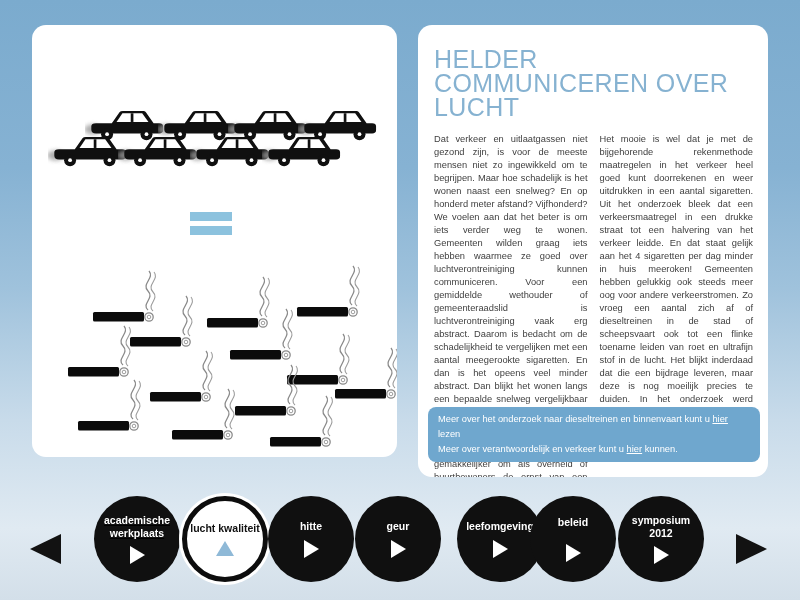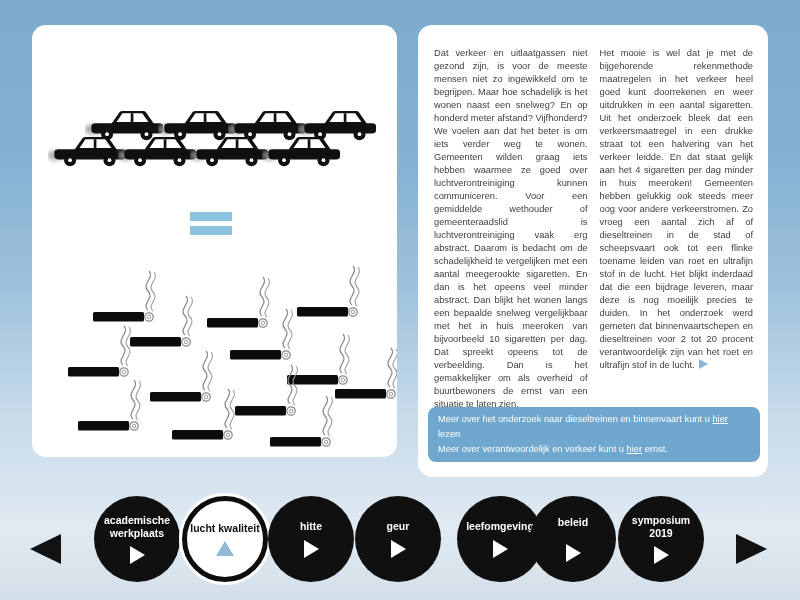--- a/index.html
+++ b/index.html
@@ -239,28 +239,29 @@
             <path d="M62 46 C55 40 69 34 62 27 C55 20 69 14 63 7" stroke="#9c9c9c" fill="none" stroke-width="1.1"></path>
             <rect x="2" y="47" width="51" height="9.5" rx="1.5" fill="#0b0b0b"></rect>
             <circle cx="58" cy="52" r="4.2" fill="#ffffff" stroke="#8a8a8a" stroke-width="1.3"></circle>
             <circle cx="58" cy="52" r="1.8" fill="none" stroke="#9c9c9c" stroke-width="1"></circle>
           </svg></div>
       </div>
   </section>
 
   <section class="panel panel-right">
     <div class="article-inner">
+      <h1 class="title">HELDER COMMUNICEREN OVER LUCHT</h1>
       <div class="cols">
         <p>Dat verkeer en uitlaatgassen niet gezond zijn, is voor de meeste mensen niet zo ingewikkeld om te begrijpen. Maar hoe schadelijk is het wonen naast een snelweg? En op honderd meter afstand? Vijfhonderd? We voelen aan dat het beter is om iets verder weg te wonen. Gemeenten wilden graag iets hebben waarmee ze goed over luchtverontreiniging kunnen communiceren. Voor een gemiddelde wethouder of gemeenteraadslid is luchtverontreiniging vaak erg abstract. Daarom is bedacht om de schadelijkheid te vergelijken met een aantal meegerookte sigaretten. En dan is het opeens veel minder abstract. Dan blijkt het wonen langs een bepaalde snelweg vergelijkbaar met het in huis meeroken van bijvoorbeeld 10 sigaretten per dag. Dat spreekt opeens tot de verbeelding. Dan is het gemakkelijker om als overheid of buurtbewoners de ernst van een situatie te laten zien.</p>
         <p><span>Het mooie is wel dat je met de bijgehorende rekenmethode maatregelen in het verkeer heel goed kunt doorrekenen en weer uitdrukken in een aantal sigaretten. Uit het onderzoek bleek dat een verkeersmaatregel in een drukke straat tot een halvering van het verkeer leidde. En dat staat gelijk aan het 4 sigaretten per dag minder in huis meeroken! Gemeenten hebben gelukkig ook steeds meer oog voor andere verkeerstromen. Zo vroeg een aantal zich af of dieseltreinen in de stad of scheepsvaart ook tot een flinke toename leiden van roet en ultrafijn stof in de lucht. Het blijkt inderdaad dat die een bijdrage leveren, maar deze is nog moeilijk precies te duiden. In het onderzoek werd gemeten dat binnenvaartschepen en dieseltreinen voor 2 tot 20 procent verantwoordelijk zijn van het roet en ultrafijn stof in de lucht.</span><span class="more"></span></p>
       </div>
     </div>
     <div class="linkbox">
       <div><span>Meer over het onderzoek naar dieseltreinen en binnenvaart kunt u </span><a>hier</a><span> lezen</span></div>
-      <div><span>Meer over verantwoordelijk en verkeer kunt u </span><a>hier</a><span> ernst.</span></div>
+      <div><span>Meer over verantwoordelijk en verkeer kunt u </span><a>hier</a><span> kunnen.</span></div>
     </div>
   </section>
 
   <nav>
     <div class="arrow left"></div>
 
     <div class="circle c0">
       <span class="clabel">academische werkplaats</span>
       <span class="tri"></span>
     </div>
@@ -278,19 +279,19 @@
     </div>
     <div class="circle c4">
       <span class="clabel">leefomgeving</span>
       <span class="tri"></span>
     </div>
     <div class="circle c5">
       <span class="clabel">beleid</span>
       <span class="tri"></span>
     </div>
     <div class="circle c6">
-      <span class="clabel">symposium 2019</span>
+      <span class="clabel">symposium 2012</span>
       <span class="tri"></span>
     </div>
 
     <div class="arrow right"></div>
   </nav>
 </div>
 
 </body></html>

